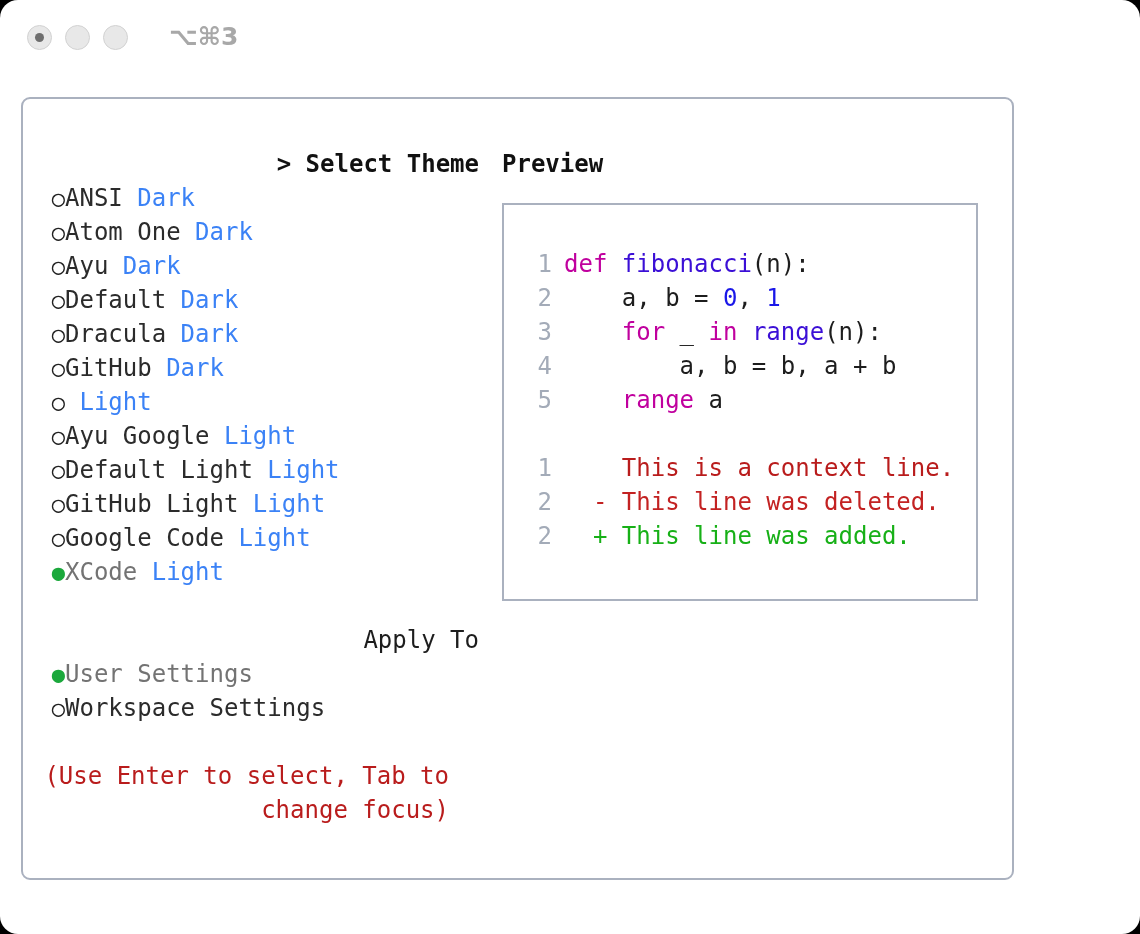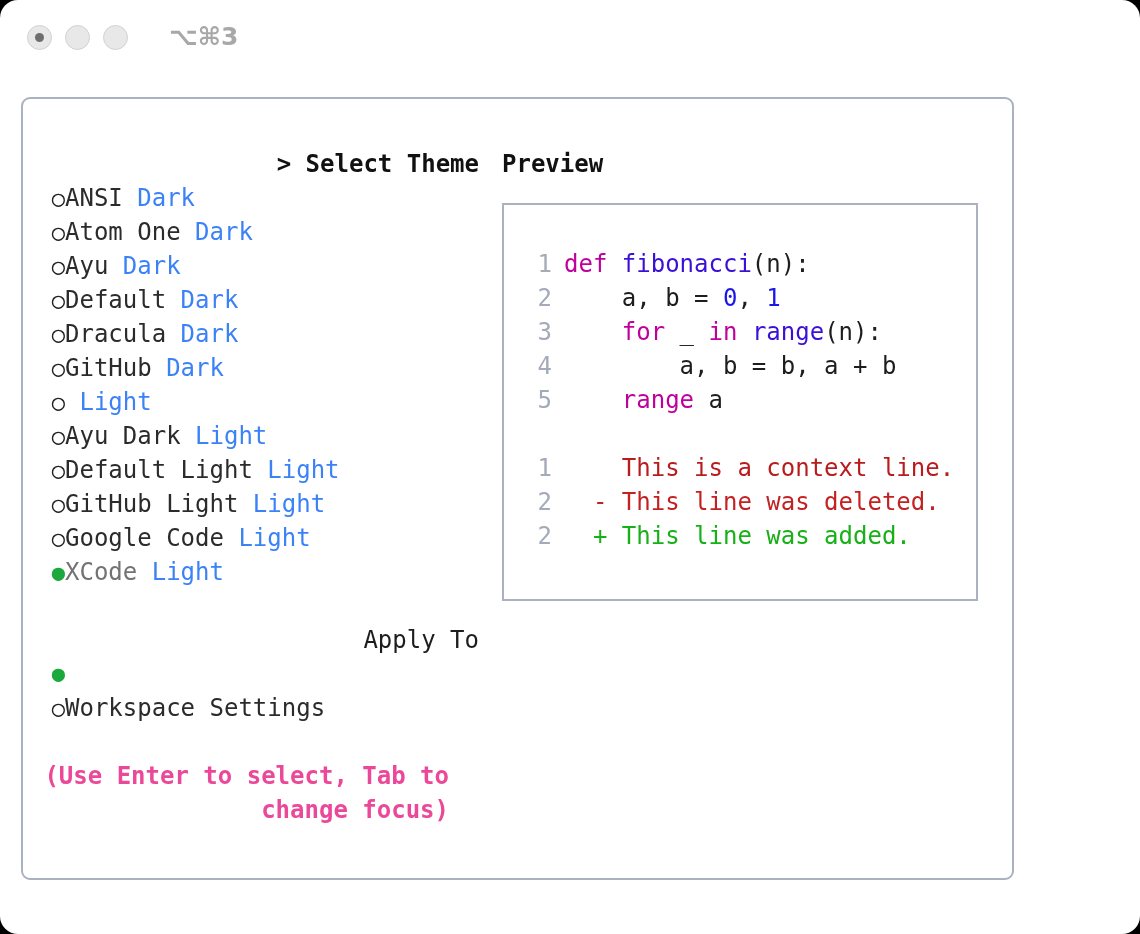--- a/index.html
+++ b/index.html
@@ -127,24 +127,23 @@
     color: #1d1d1d;
     white-space: pre;
     line-height: 34px;
     height: 34px;
     padding-left: 26px;
   }
 
   .hint {
     margin-top: 34px;
     font-size: 24px;
-    color: #ec4899;
+    color: #b91c1c;
     line-height: 34px;
     width: 410px;
-    font-weight: bold;
   }
 
   
   #right-col {
     position: absolute;
     left: 479px;
     top: 48px;
     width: 490px;
   }
   .preview-title {
@@ -212,33 +211,33 @@
       <div class="head-line">&gt; Select Theme</div>
 
       <div id="theme-list">
           <div class="opt-row"><span class="marker">○</span><span class="opt-label">ANSI</span><span class="opt-tag"> Dark</span></div>
           <div class="opt-row"><span class="marker">○</span><span class="opt-label">Atom One</span><span class="opt-tag"> Dark</span></div>
           <div class="opt-row"><span class="marker">○</span><span class="opt-label">Ayu</span><span class="opt-tag"> Dark</span></div>
           <div class="opt-row"><span class="marker">○</span><span class="opt-label">Default</span><span class="opt-tag"> Dark</span></div>
           <div class="opt-row"><span class="marker">○</span><span class="opt-label">Dracula</span><span class="opt-tag"> Dark</span></div>
           <div class="opt-row"><span class="marker">○</span><span class="opt-label">GitHub</span><span class="opt-tag"> Dark</span></div>
           <div class="opt-row"><span class="marker">○</span><span class="opt-tag"> Light</span></div>
-          <div class="opt-row"><span class="marker">○</span><span class="opt-label">Ayu Dark</span><span class="opt-tag"> Light</span></div>
+          <div class="opt-row"><span class="marker">○</span><span class="opt-label">Ayu Google</span><span class="opt-tag"> Light</span></div>
           <div class="opt-row"><span class="marker">○</span><span class="opt-label">Default Light</span><span class="opt-tag"> Light</span></div>
           <div class="opt-row"><span class="marker">○</span><span class="opt-label">GitHub Light</span><span class="opt-tag"> Light</span></div>
           <div class="opt-row"><span class="marker">○</span><span class="opt-label">Google Code</span><span class="opt-tag"> Light</span></div>
           <div class="opt-row"><span class="marker sel">●</span><span class="opt-label sel">XCode</span><span class="opt-tag"> Light</span></div>
         </div>
 
       <div class="spacer-sm"></div>
 
       <div class="group-head">Apply To</div>
 
       <div id="apply-list">
-          <div class="opt-row"><span class="marker sel">●</span></div>
+          <div class="opt-row"><span class="marker sel">●</span><span class="opt-label sel">User Settings</span></div>
           <div class="opt-row"><span class="marker">○</span><span class="opt-label">Workspace Settings</span></div>
         </div>
 
       <div class="hint">(Use Enter to select, Tab to change focus)</div>
     </div>
 
     <div id="right-col">
       <div class="preview-title">Preview</div>
 
       <div id="code-box">

